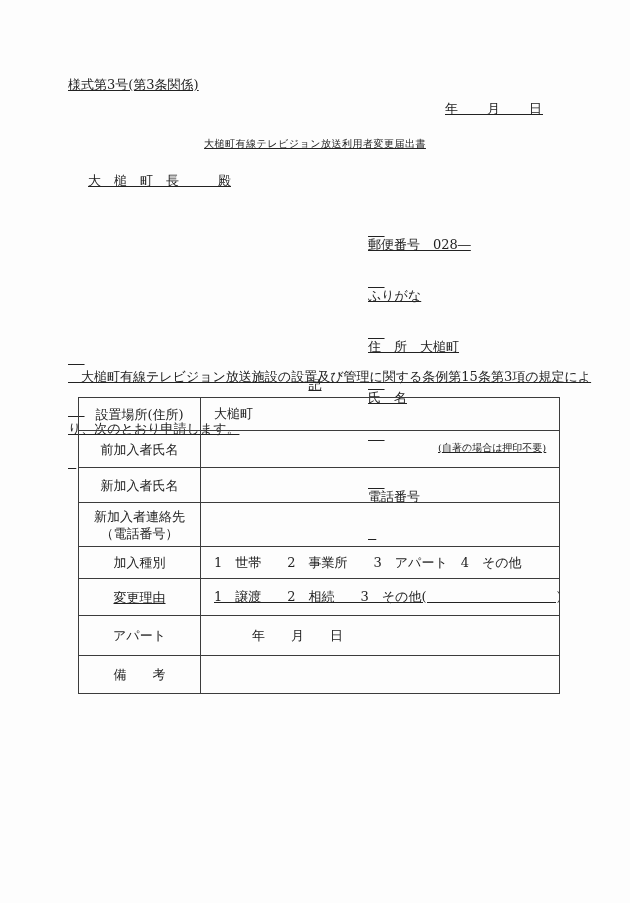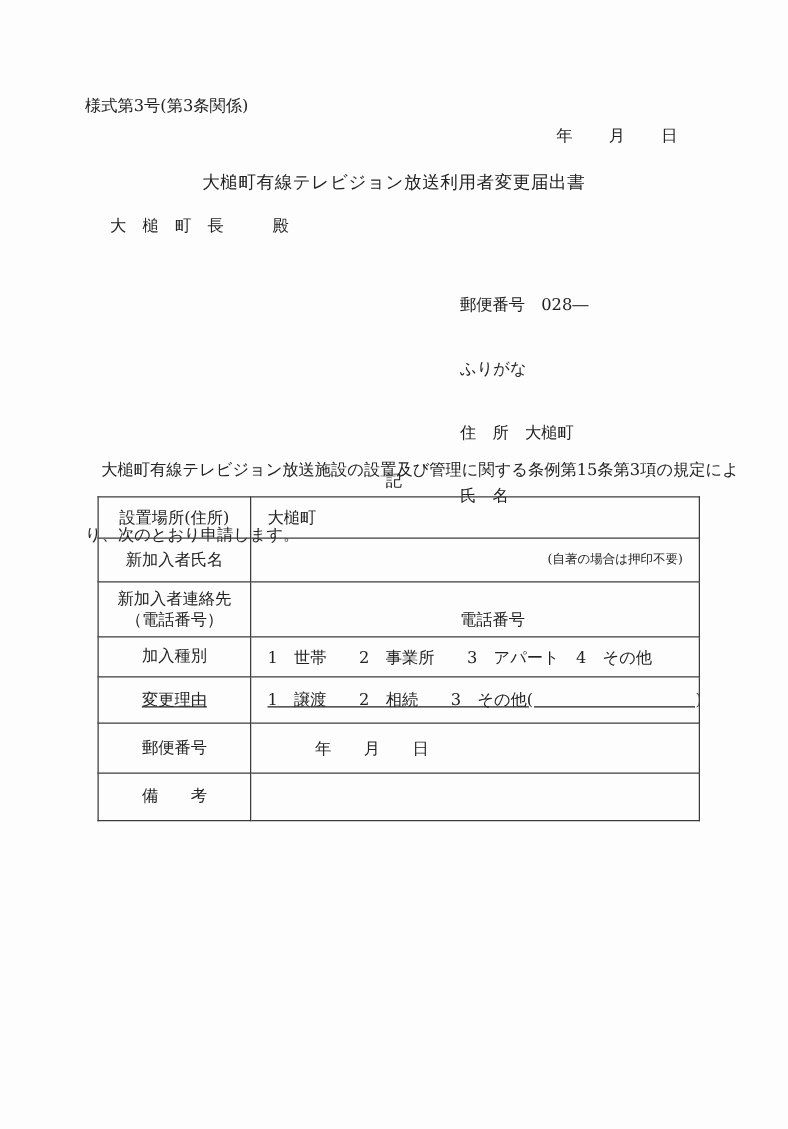--- a/index.html
+++ b/index.html
@@ -5,24 +5,24 @@
   html, body { margin:0; padding:0; background:#ffffff; }
   .page {
     position:relative;
     width:630px; height:903px;
     background:#fdfdfd;
     color:#222222;
     font-family:"DejaVu Serif","Liberation Serif",serif;
     font-size:13px;
     overflow:hidden;
   }
-  .abs { position:absolute; white-space:pre; }
+  .abs { position:absolute; white-space:pre;text-decoration:underline; }
   .form-number { left:68px; top:76px; }
   .date-line { top:100px; right:87px; letter-spacing:1px; }
-  .doc-title { left:0; top:137px; width:100%; text-align:center; font-size:14px; letter-spacing:0.5px; }
+  .doc-title { left:0; top:137px; width:100%; text-align:center; font-size:10px; letter-spacing:0.5px; }
   .addressee { left:88px; top:172px; }
   .applicant { left:368px; top:208px; }
   .applicant .line { height:13px; line-height:13px; margin-bottom:8px; white-space:pre; }
   .applicant .seal-note { font-size:10px; height:11px; line-height:11px; margin-left:70px; margin-bottom:7px; }
   .body-text { left:68px; top:336px; width:510px; }
   .body-text .bline { line-height:22px; white-space:pre; }
   .record-marker { left:0; top:376px; width:100%; text-align:center; }
   table.form-table {
     position:absolute; left:78px; top:397px;
     width:482px; border-collapse:collapse; table-layout:fixed;
@@ -64,41 +64,45 @@
   </div>
 
   <div class="abs record-marker">記</div>
 
   <table class="form-table">
     <tbody>
       <tr class="r1">
         <td class="lbl">設置場所(住所)</td>
         <td class="val">大槌町</td>
       </tr>
+      <tr class="r2">
+        <td class="lbl">前加入者氏名</td>
+        <td class="val"></td>
+      </tr>
       <tr class="r3">
         <td class="lbl">新加入者氏名</td>
         <td class="val"></td>
       </tr>
       <tr class="r4">
         <td class="lbl">
             <div>新加入者連絡先</div>
             <div>（電話番号）</div>
           </td>
         <td class="val"></td>
       </tr>
       <tr class="r5">
         <td class="lbl">加入種別</td>
         <td class="val">1　世帯　　2　事業所　　3　アパート　4　その他</td>
       </tr>
       <tr class="r6">
         <td class="lbl">変更理由</td>
         <td class="val">1　譲渡　　2　相続　　3　その他(　　　　　　　　　　)</td>
       </tr>
       <tr class="r7">
-        <td class="lbl">郵便番号</td>
+        <td class="lbl">アパート</td>
         <td class="val deep">年　　月　　日</td>
       </tr>
       <tr class="r8">
         <td class="lbl">備　　考</td>
         <td class="val"></td>
       </tr>
     </tbody>
   </table>
 
 </div>

